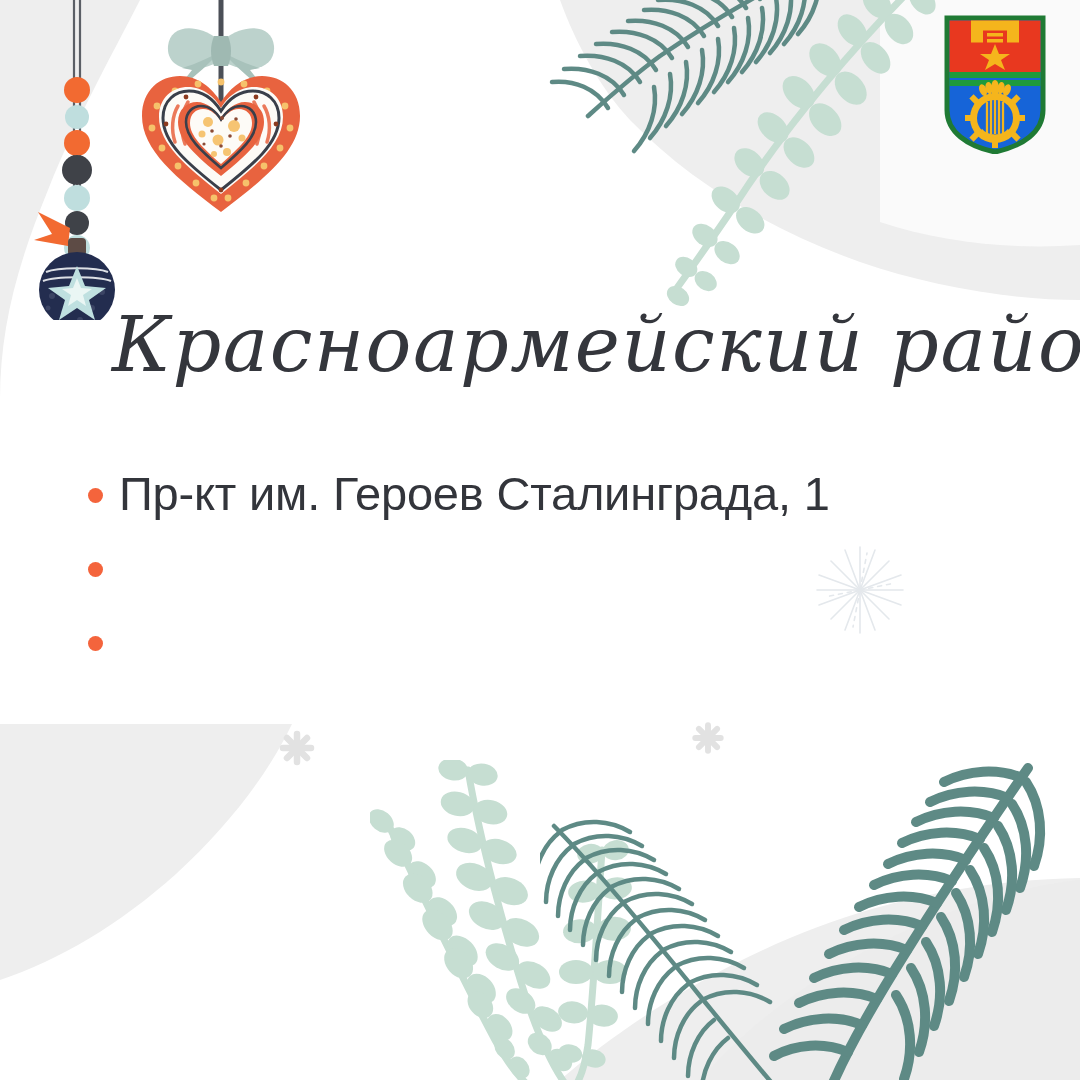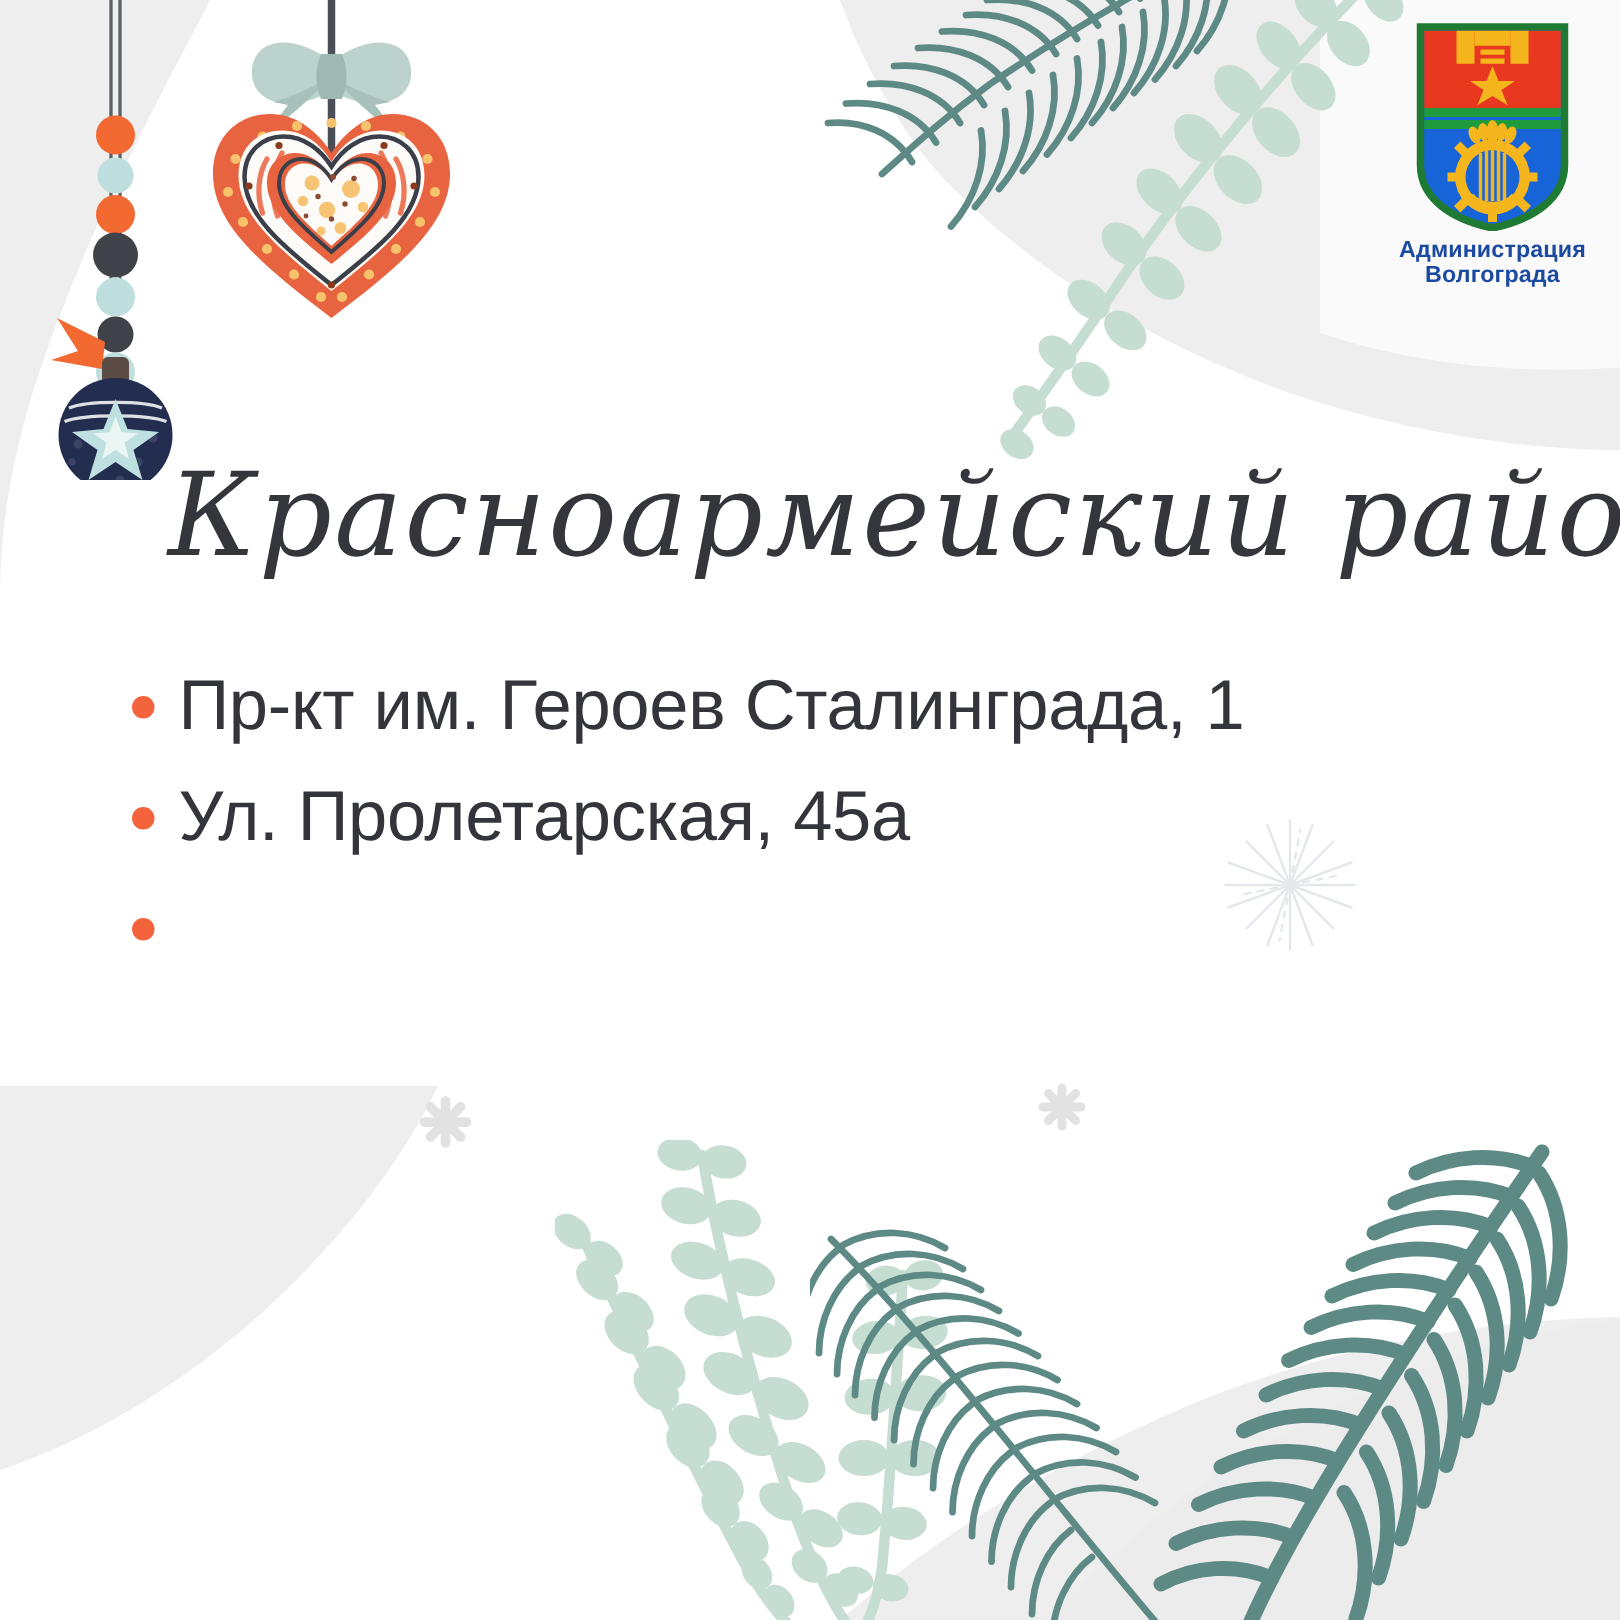--- a/index.html
+++ b/index.html
@@ -65,21 +65,21 @@
     letter-spacing: 1.5px;
     transform: scaleX(0.99);
     transform-origin: left center;
     white-space: nowrap;
   }
 
   
   #address-list {
     position: absolute;
     left: 88px;
-    top: 432px;
+    top: 456px;
     width: 900px;
     list-style: none;
     margin: 0;
     padding: 0;
   }
   #address-list li {
     display: flex;
     align-items: center;
     height: 74px;
   }
@@ -352,22 +352,20 @@
             <path d="M48,88 L48,120"></path>
               <path d="M52,86 L52,120"></path>
               <path d="M56,85 L56,120"></path>
             <path d="M60,86 L60,120"></path>
               <path d="M64,88 L64,120"></path>
           </g>
           <path d="M42,116 C48,124 64,124 70,116" fill="none" stroke="#f5b51c" stroke-width="3"></path>
         </g>
       </g>
     </svg>
-    <div id="logo-caption">Администрация
-Волгограда</div>
   </div>
 
   <div id="page-title">Красноармейский район</div>
 
   <svg class="deco" style="left:805px; top:535px; width:110px; height:110px;" viewBox="0 0 110 110" aria-hidden="true">
     <g stroke="#e4e8ec" stroke-width="1.6" stroke-linecap="round">
       <path d="M55,55 L55,12"></path>
         <path d="M55,55 L70,15"></path>
         <path d="M55,55 L84,26"></path>
       <path d="M55,55 L96,40"></path>
@@ -572,20 +570,19 @@
     </g>
   </svg>
 
   <ul id="address-list">
     <li>
       <span class="bullet"></span>
       <span class="addr-text">Пр-кт им. Героев Сталинграда, 1</span>
     </li>
     <li>
       <span class="bullet"></span>
-      <span class="addr-text">Ул. Пролетарская, 45а</span>
     </li>
     <li>
       <span class="bullet"></span>
     </li>
   </ul>
 
 </div>
 
 </body></html>

